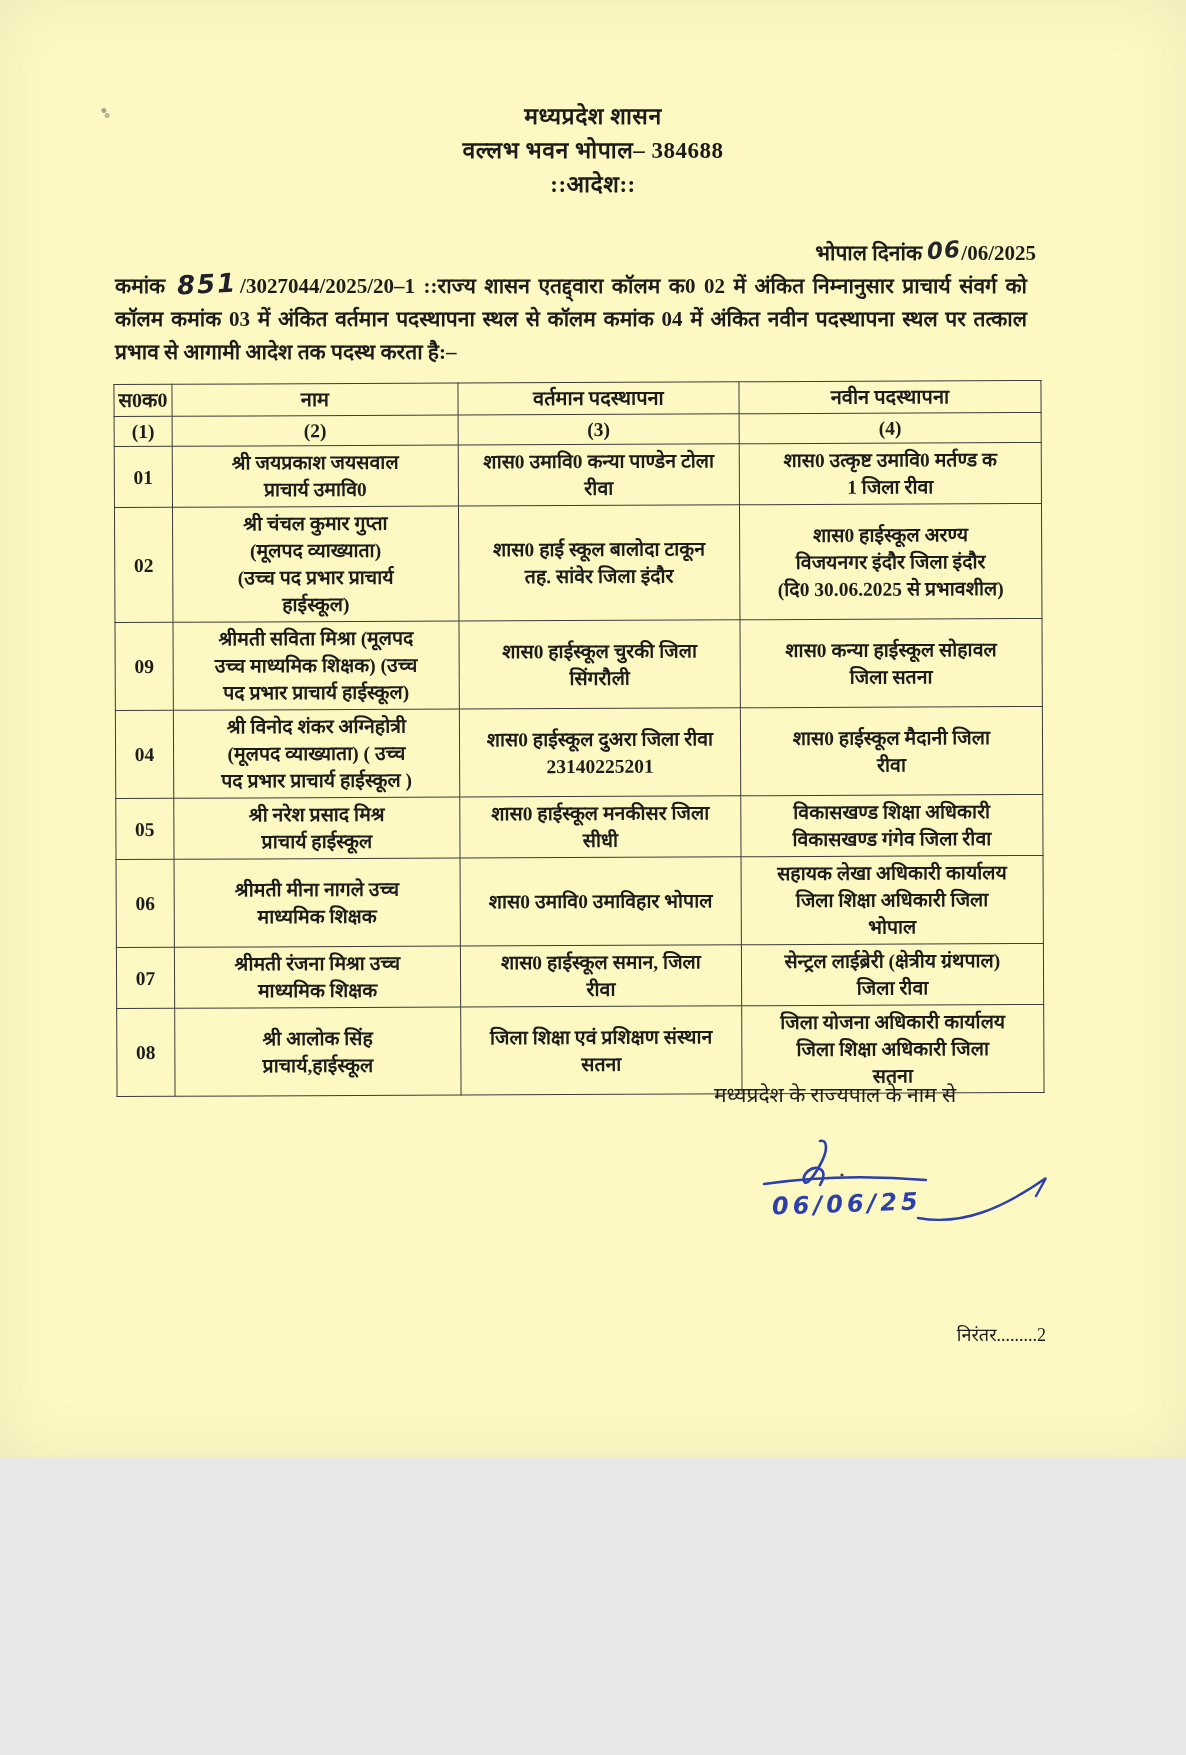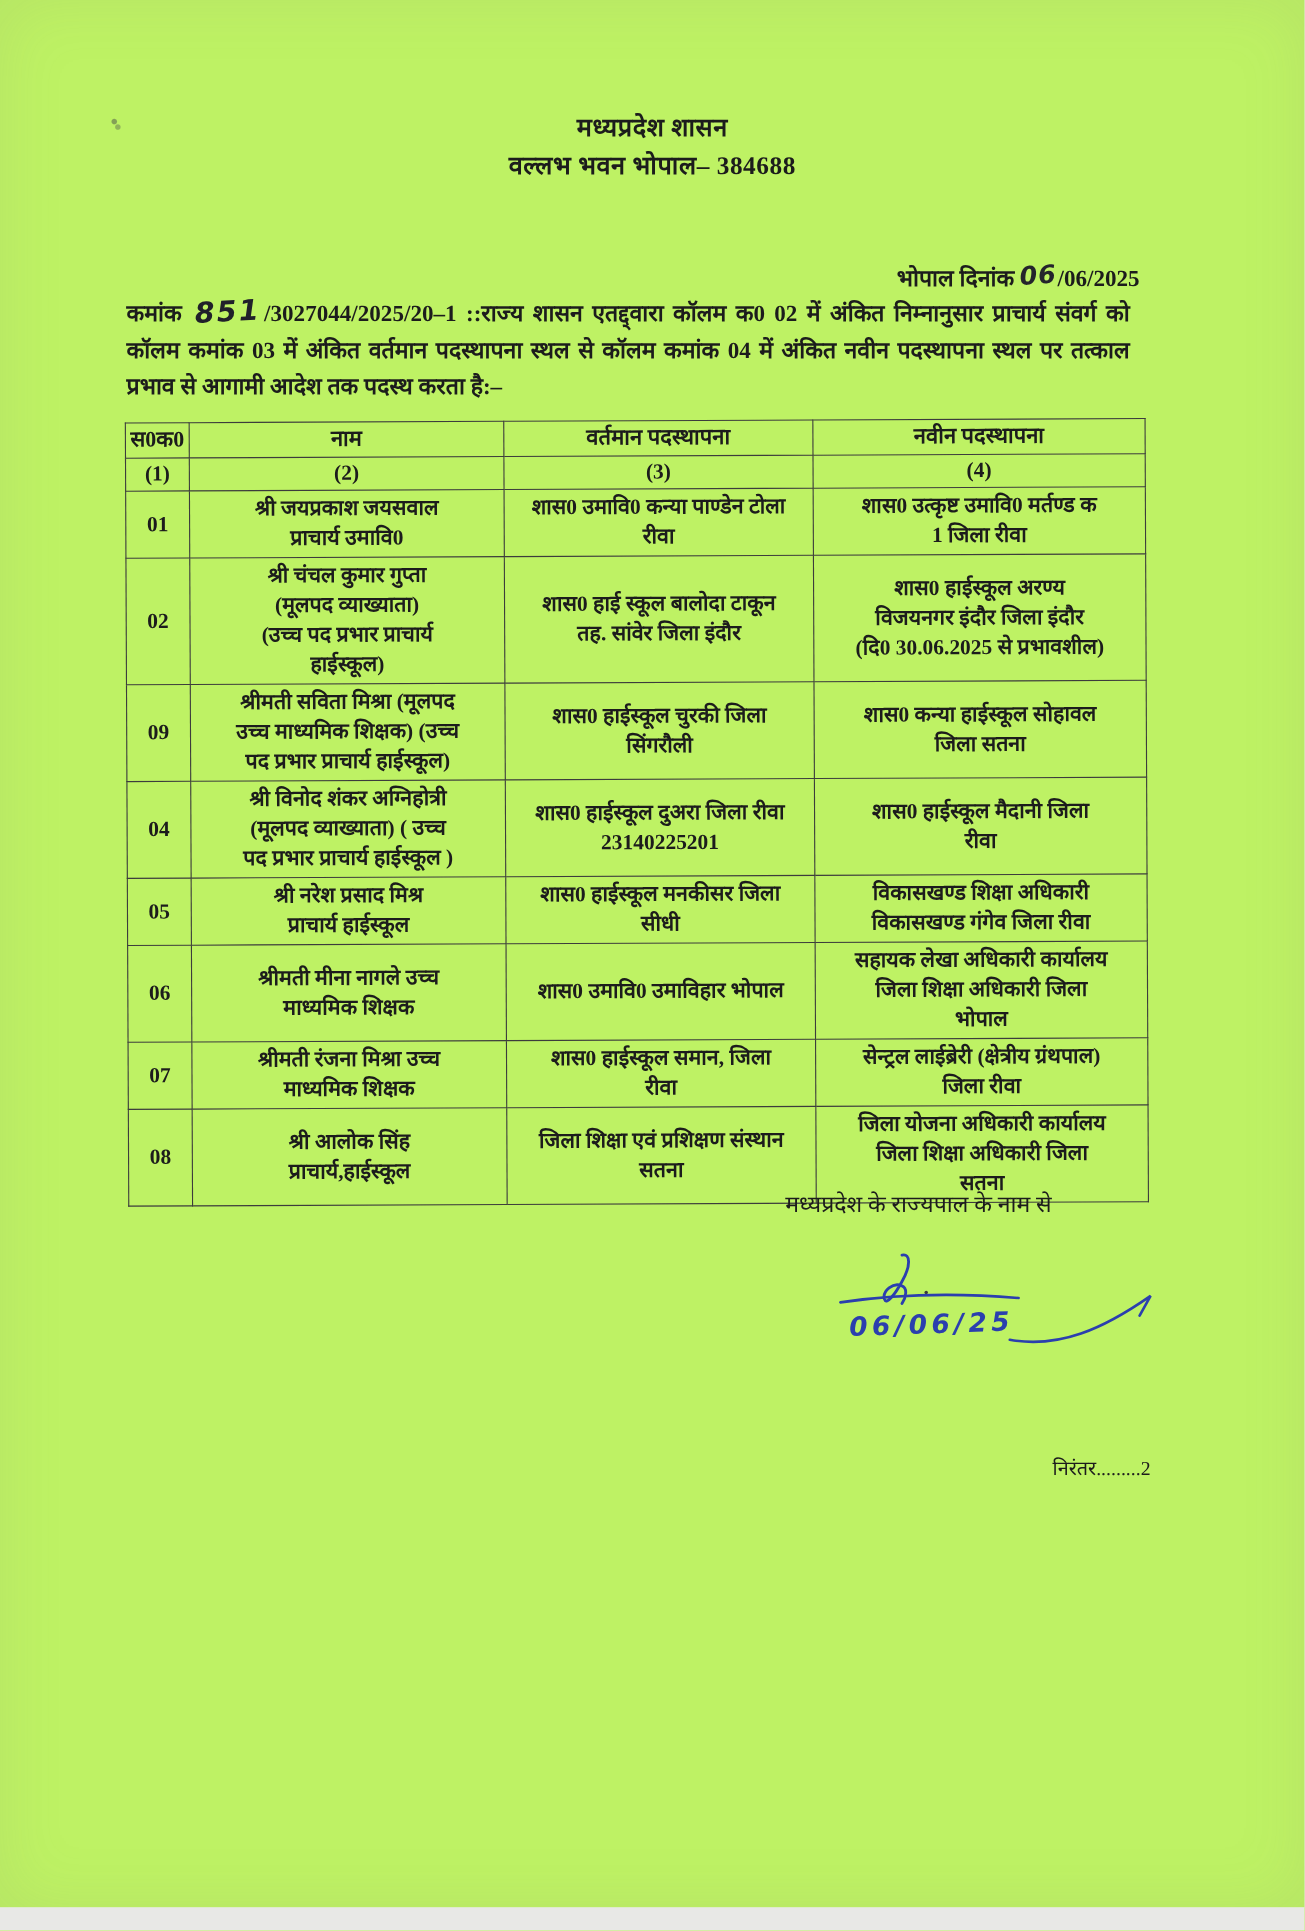--- a/index.html
+++ b/index.html
@@ -1,20 +1,20 @@
 <!DOCTYPE html>
 <html><head>
 <meta charset="utf-8">
 <style>
   html,body{margin:0;padding:0;background:#e8e8e6;}
   .page{
     position:relative;
-    width:1186px;height:1734px;
+    width:1186px;height:1457px;
     margin:0 auto;
-    background:#bef264;
+    background:#fef9c3;
     font-family:"Liberation Serif","DejaVu Serif",serif;
     color:#1c1c1c;
     overflow:hidden;
     box-shadow:inset 0 0 60px rgba(120,120,115,.12);
   }
   .scan-smudge{
     position:absolute;left:98px;top:106px;width:14px;height:12px;
     background:radial-gradient(circle at 40% 40%, rgba(60,60,70,.45) 0 2px, transparent 3px),
                radial-gradient(circle at 70% 75%, rgba(60,60,70,.35) 0 2px, transparent 3px);
     transform:rotate(12deg);
@@ -82,20 +82,21 @@
 </head>
 <body>
 
 <div class="page">
 
   <div class="scan-smudge"></div>
 
   <div class="hdr">
     <div>मध्यप्रदेश शासन</div>
     <div>वल्लभ भवन भोपाल– 384688</div>
+    <div class="order-label">::आदेश::</div>
   </div>
 
   <div class="dateline"><span>भोपाल दिनांक </span><span class="hand-top">06</span><span>/06/2025</span></div>
 
   <div class="para"><span>कमांक </span><span class="hand-num">851</span><span>/3027044/2025/20–1 ::राज्य शासन एतद्द्वारा कॉलम क0 02 में अंकित निम्नानुसार प्राचार्य संवर्ग को कॉलम कमांक 03 में अंकित वर्तमान पदस्थापना स्थल से कॉलम कमांक 04 में अंकित नवीन पदस्थापना स्थल पर तत्काल प्रभाव से आगामी आदेश तक पदस्थ करता है:–</span></div>
 
   <table class="order">
     <colgroup>
       <col style="width:56px">
         <col style="width:286px">

